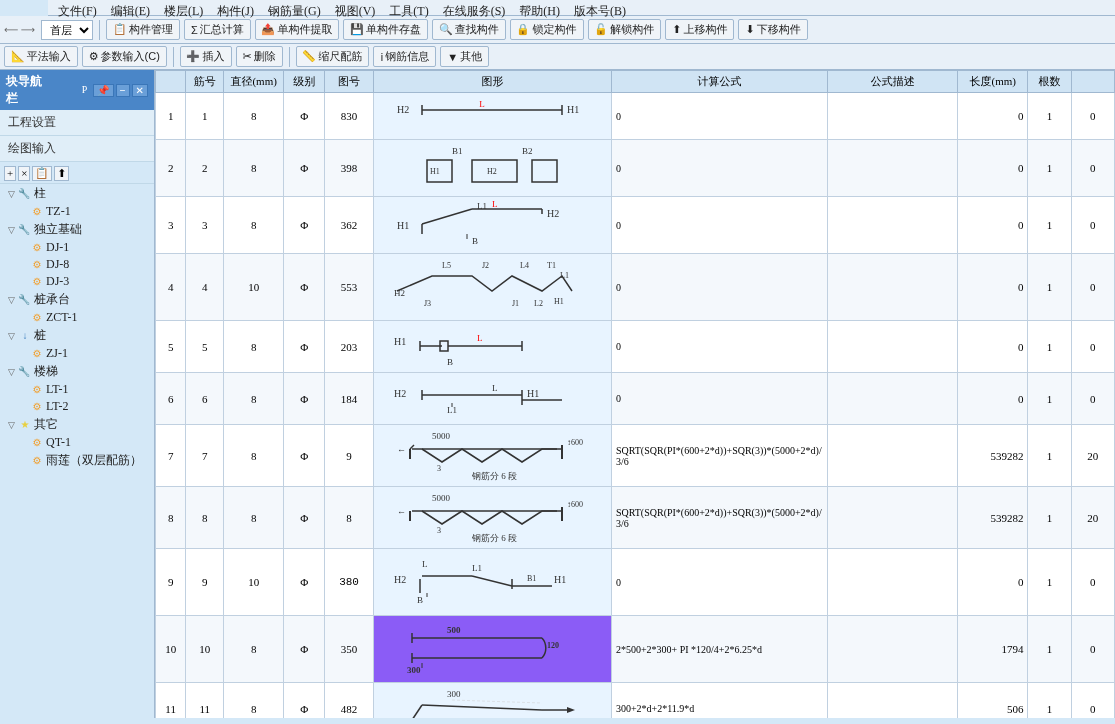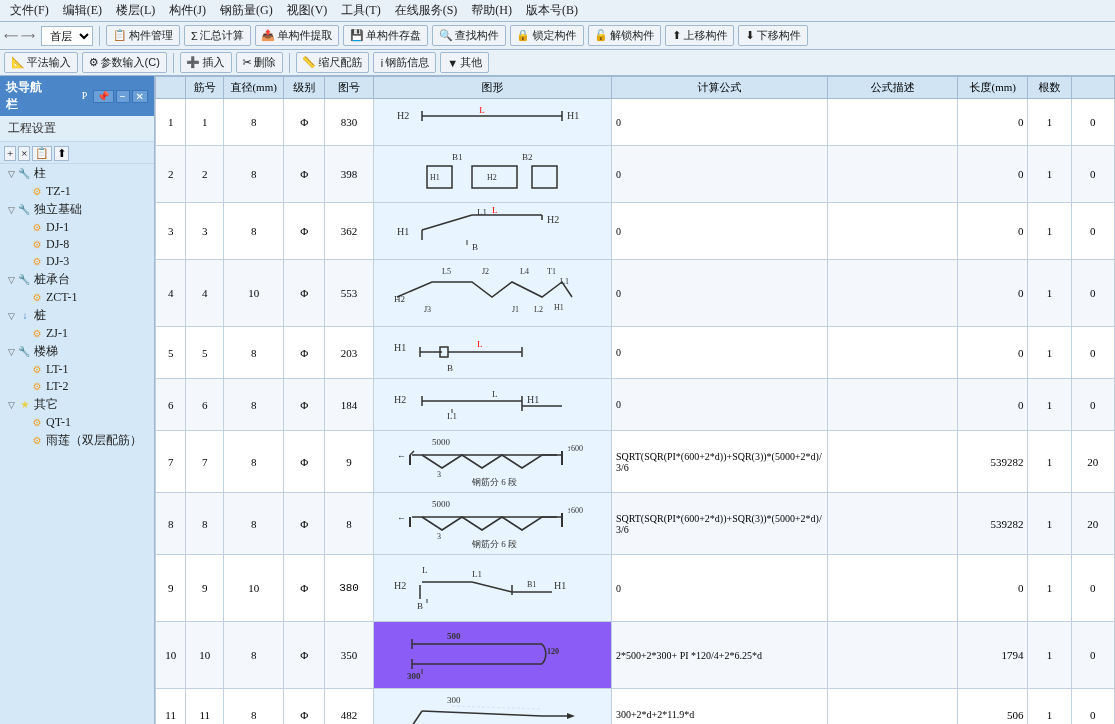--- a/index.html
+++ b/index.html
@@ -4,23 +4,24 @@
   <style>
     * { box-sizing: border-box; margin: 0; padding: 0; }
     body { font-family: 'SimSun', '宋体', serif; font-size: 12px; background: #d4e8f7; overflow: hidden; }
     
     
     .menu-bar {
       background: #e8f0f8;
       border-bottom: 1px solid #a0b8d0;
       padding: 2px 4px;
       display: flex;
-      align-items: center;
+      align-items: flex-start;
       gap: 2px;
-      height: 22px;
+      height: 16px;
+      margin-left: 48px;
     }
     .menu-item {
       padding: 1px 6px;
       cursor: pointer;
       font-size: 12px;
       color: #222;
     }
     
     
     .toolbar {
@@ -273,20 +274,23 @@
       <div class="sidebar-header-controls">
         <span style="font-size:10px; margin-right:4px;">P</span>
         <button class="sidebar-ctrl-btn">📌</button>
         <button class="sidebar-ctrl-btn">−</button>
         <button class="sidebar-ctrl-btn">✕</button>
       </div>
     </div>
 
     <div class="sidebar-section">
       <span>工程设置</span>
+    </div>
+    <div class="sidebar-section">
+      <span>绘图输入</span>
     </div>
 
     <div class="sidebar-tree">
 
       <div style="display:flex; gap:2px; padding:2px 4px; border-bottom:1px solid #c0d8e8;">
         <span style="cursor:pointer; font-size:11px; border:1px solid #a0b8d0; padding:0 2px; background:#f0f4f8;">+</span>
         <span style="cursor:pointer; font-size:11px; border:1px solid #a0b8d0; padding:0 2px; background:#f0f4f8;">×</span>
         <span style="cursor:pointer; font-size:11px; border:1px solid #a0b8d0; padding:0 2px; background:#f0f4f8;">📋</span>
         <span style="cursor:pointer; font-size:11px; border:1px solid #a0b8d0; padding:0 2px; background:#f0f4f8;">⬆</span>
       </div>

